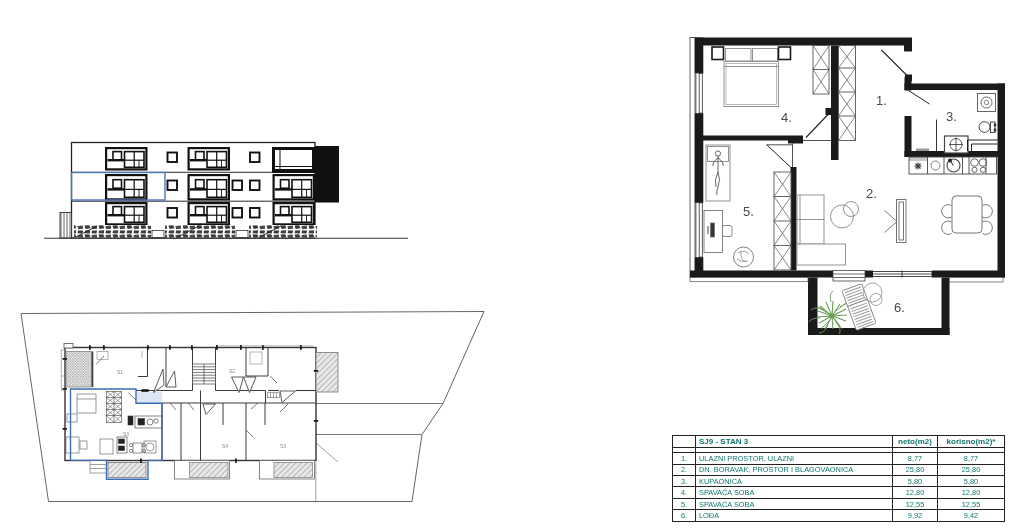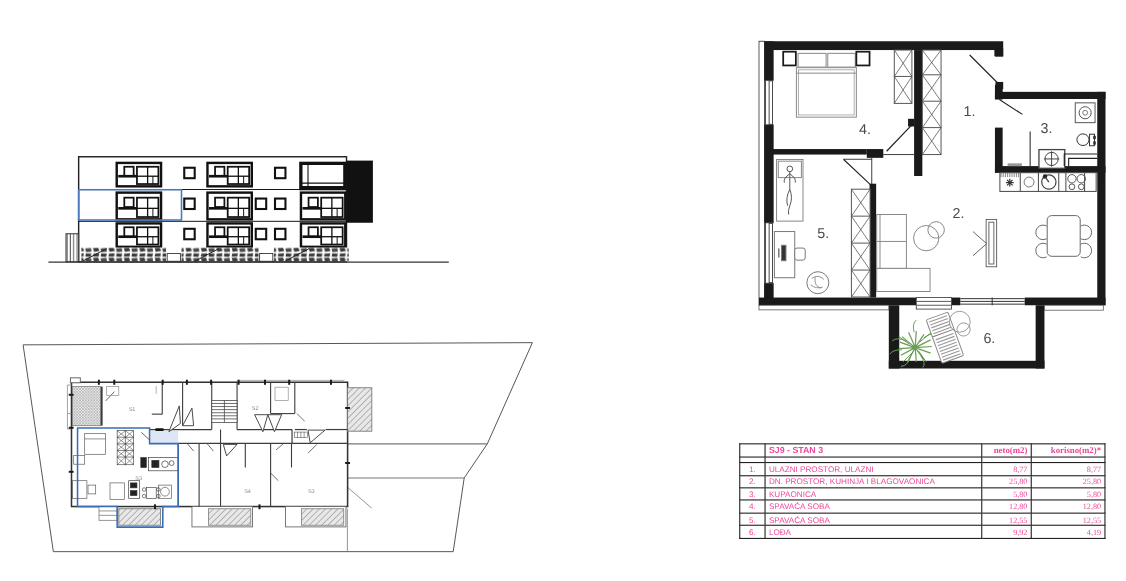--- a/index.html
+++ b/index.html
@@ -1,24 +1,24 @@
 <!DOCTYPE html>
 <html><head><meta charset="utf-8">
 <style>
 html,body{margin:0;padding:0;background:#fff;width:1024px;height:528px;overflow:hidden;}
 body{font-family:"Liberation Sans",sans-serif;}
 #page{position:relative;width:1024px;height:528px;background:#fff;}
 #page svg{position:absolute;top:0;left:0;}
 .lbl{fill:#4a4a4a;font-family:"Liberation Sans",sans-serif;font-size:13px;}
 .slbl{fill:#8a8a8a;font-family:"Liberation Sans",sans-serif;font-size:5px;}
 #tbl{position:absolute;left:672px;top:403px;width:333px;height:100px;}
-#tbl table{border-collapse:collapse;width:332px;table-layout:fixed;font-family:"Liberation Sans",sans-serif;color:#ec4899;}
+#tbl table{border-collapse:collapse;width:332px;table-layout:fixed;font-family:"Liberation Sans",sans-serif;color:#0f766e;margin-top:32px;}
 #tbl td{border:1px solid #222;font-size:7.4px;padding:0 3px;overflow:hidden;white-space:nowrap;}
 #tbl .num{text-align:center;padding:0;}
-#tbl .val{text-align:right;font-family:Liberation Serif, serif;}
+#tbl .val{text-align:center;}
 #tbl .hdr{font-weight:bold;font-size:8px;}
 #tbl .tot{font-weight:bold;font-size:8.4px;}
 </style></head>
 <body>
 <div id="page">
 <svg width="1024" height="528" viewBox="0 0 1024 528">
 <defs>
 <pattern id="hatch" width="4" height="4" patternUnits="userSpaceOnUse" patternTransform="rotate(45)">
   <rect width="4" height="4" fill="#e8e8e8"></rect>
           <line x1="0" y1="0" x2="0" y2="4" stroke="#8f8f8f" stroke-width="1.1"></line>
@@ -620,21 +620,21 @@
             <td></td>
           </tr>
 <tr style="height:11.4px">
             <td class="num">1.</td>
             <td>ULAZNI PROSTOR, ULAZNI</td>
             <td class="val">8,77</td>
             <td class="val">8,77</td>
           </tr>
 <tr style="height:11.4px">
             <td class="num">2.</td>
-            <td>DN. PROSTOR, KUHINJA I BLAGOVAONICA</td>
+            <td>DN. BORAVAK, PROSTOR I BLAGOVAONICA</td>
             <td class="val">25,80</td>
             <td class="val">25,80</td>
           </tr>
 <tr style="height:11.4px">
             <td class="num">3.</td>
             <td>KUPAONICA</td>
             <td class="val">5,80</td>
             <td class="val">5,80</td>
           </tr>
 <tr style="height:11.4px">
@@ -646,18 +646,18 @@
 <tr style="height:11.4px">
             <td class="num">5.</td>
             <td>SPAVAĆA SOBA</td>
             <td class="val">12,55</td>
             <td class="val">12,55</td>
           </tr>
 <tr style="height:11.4px">
             <td class="num">6.</td>
             <td>LOĐA</td>
             <td class="val">9,92</td>
-            <td class="val">4,19</td>
+            <td class="val">9,42</td>
           </tr>
 </tbody>
       </table>
 </div>
 </div>
 
 </body></html>

